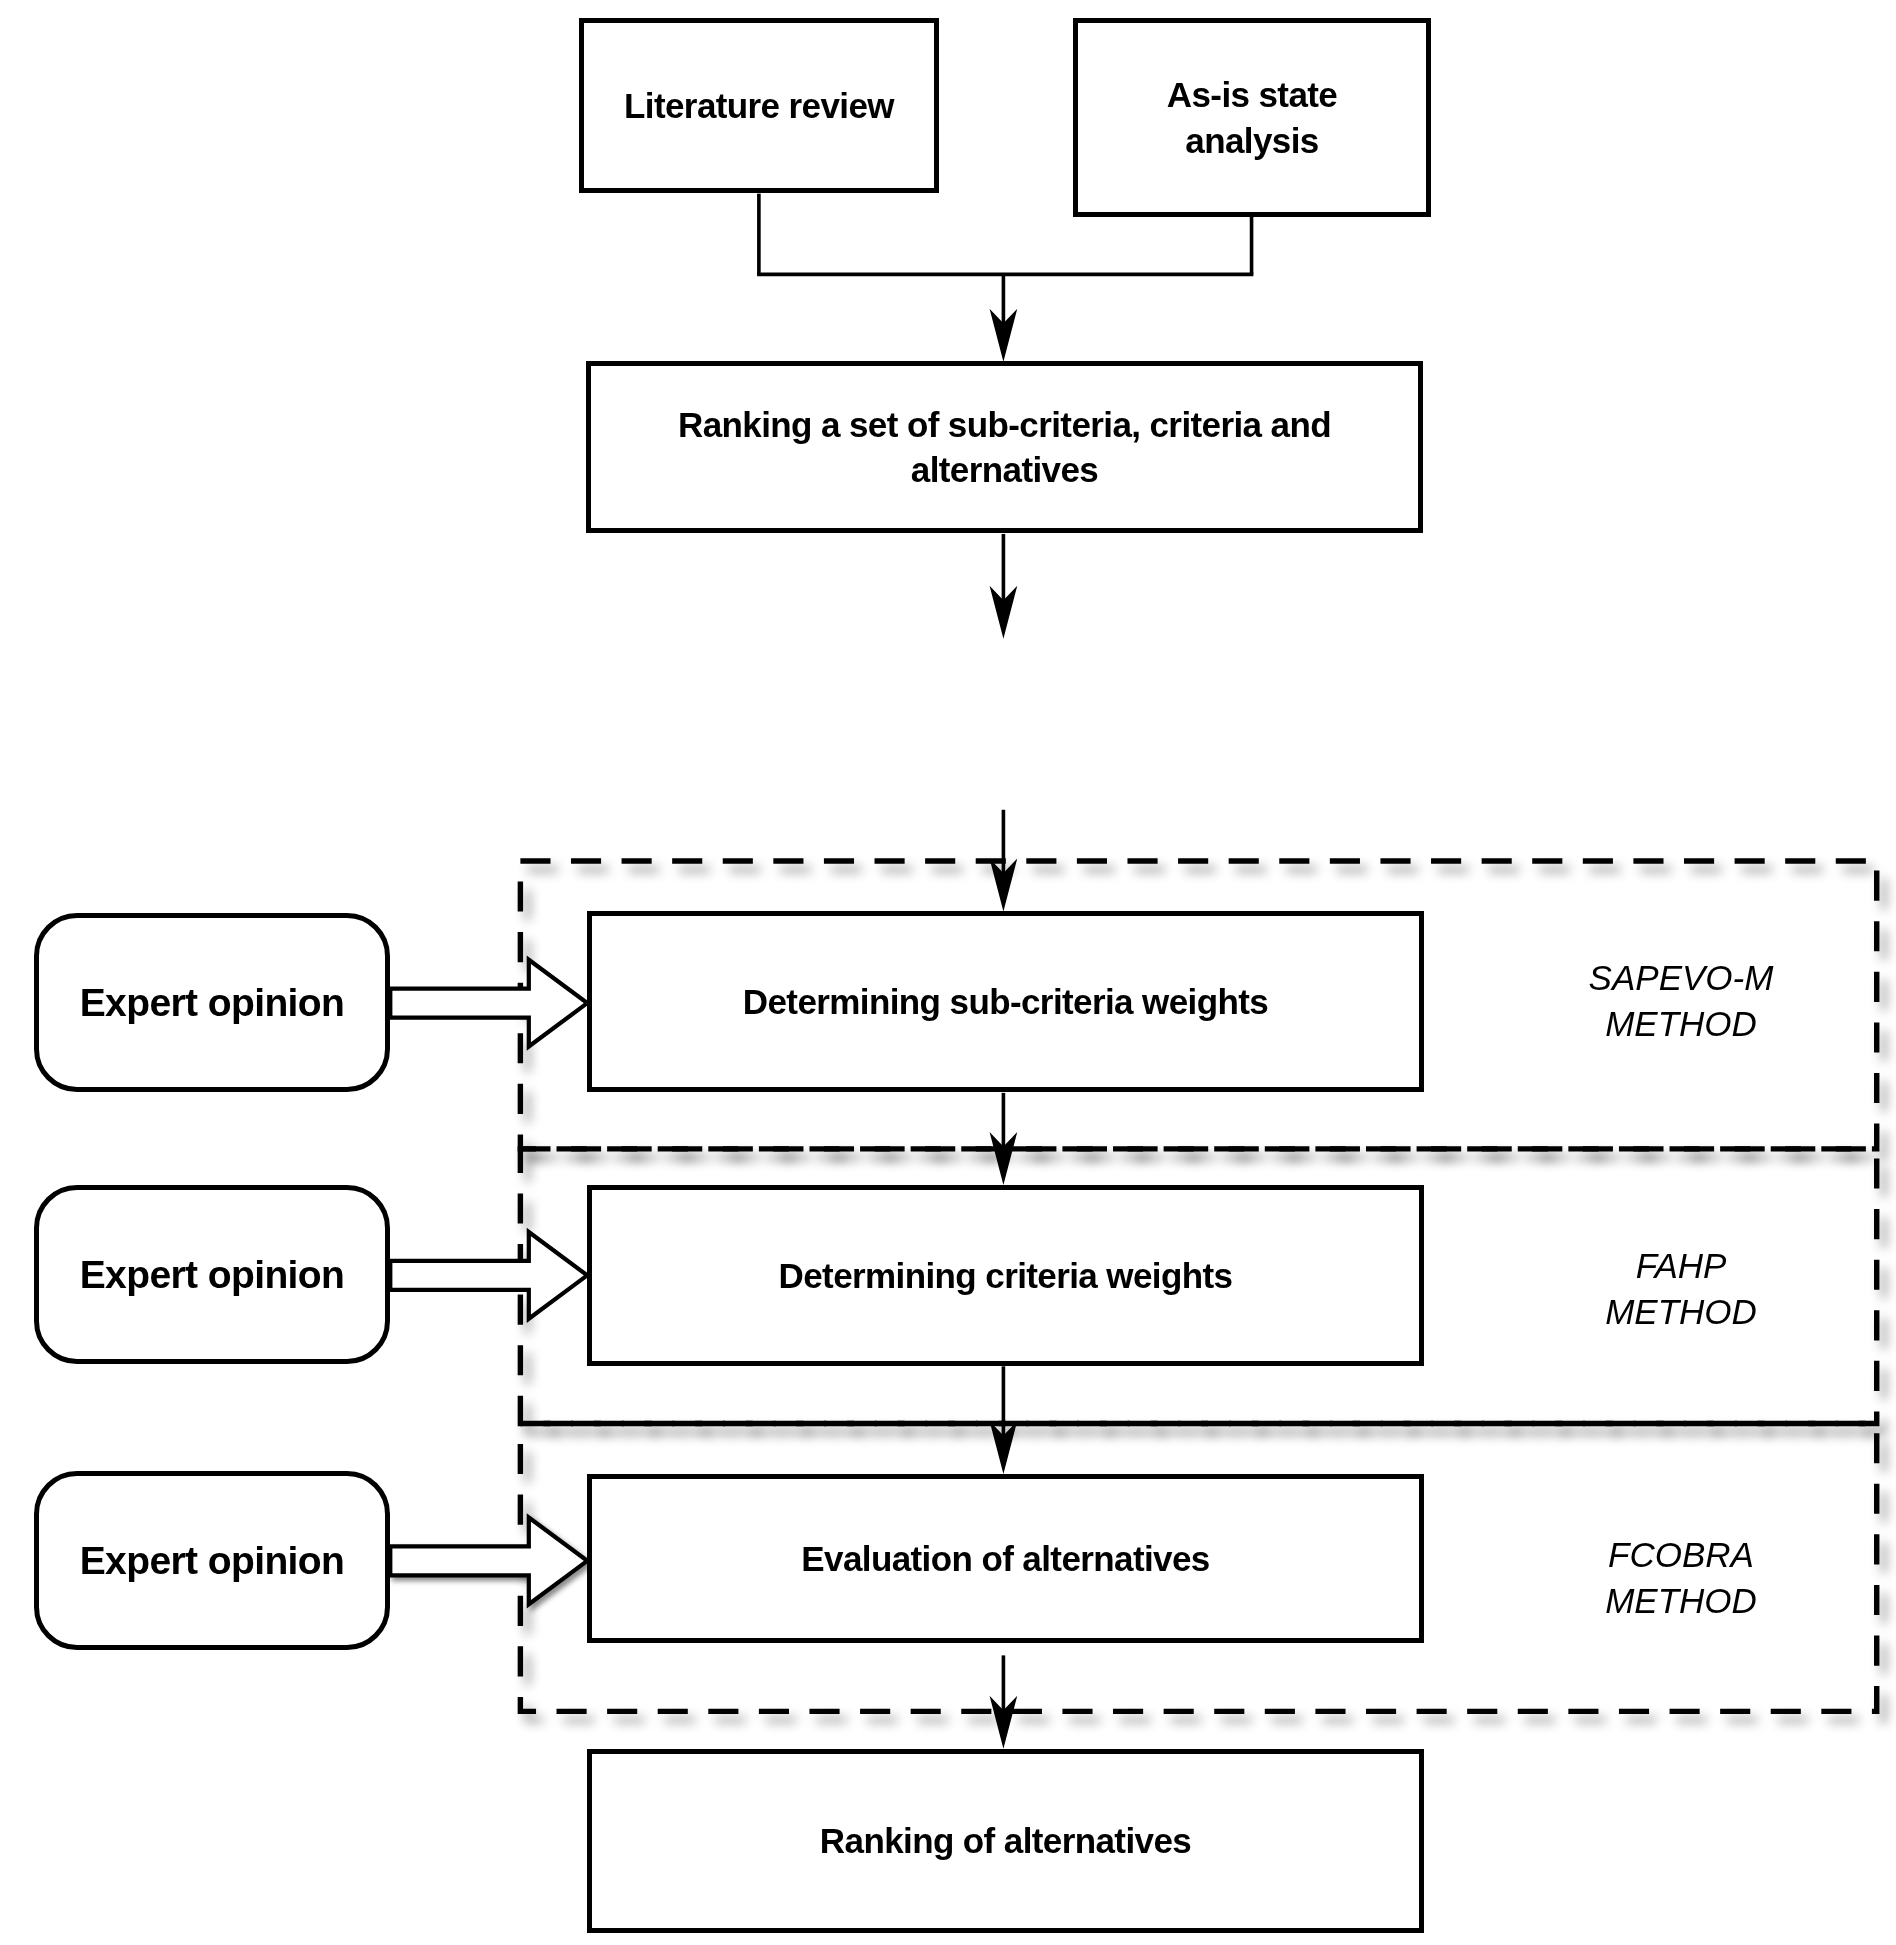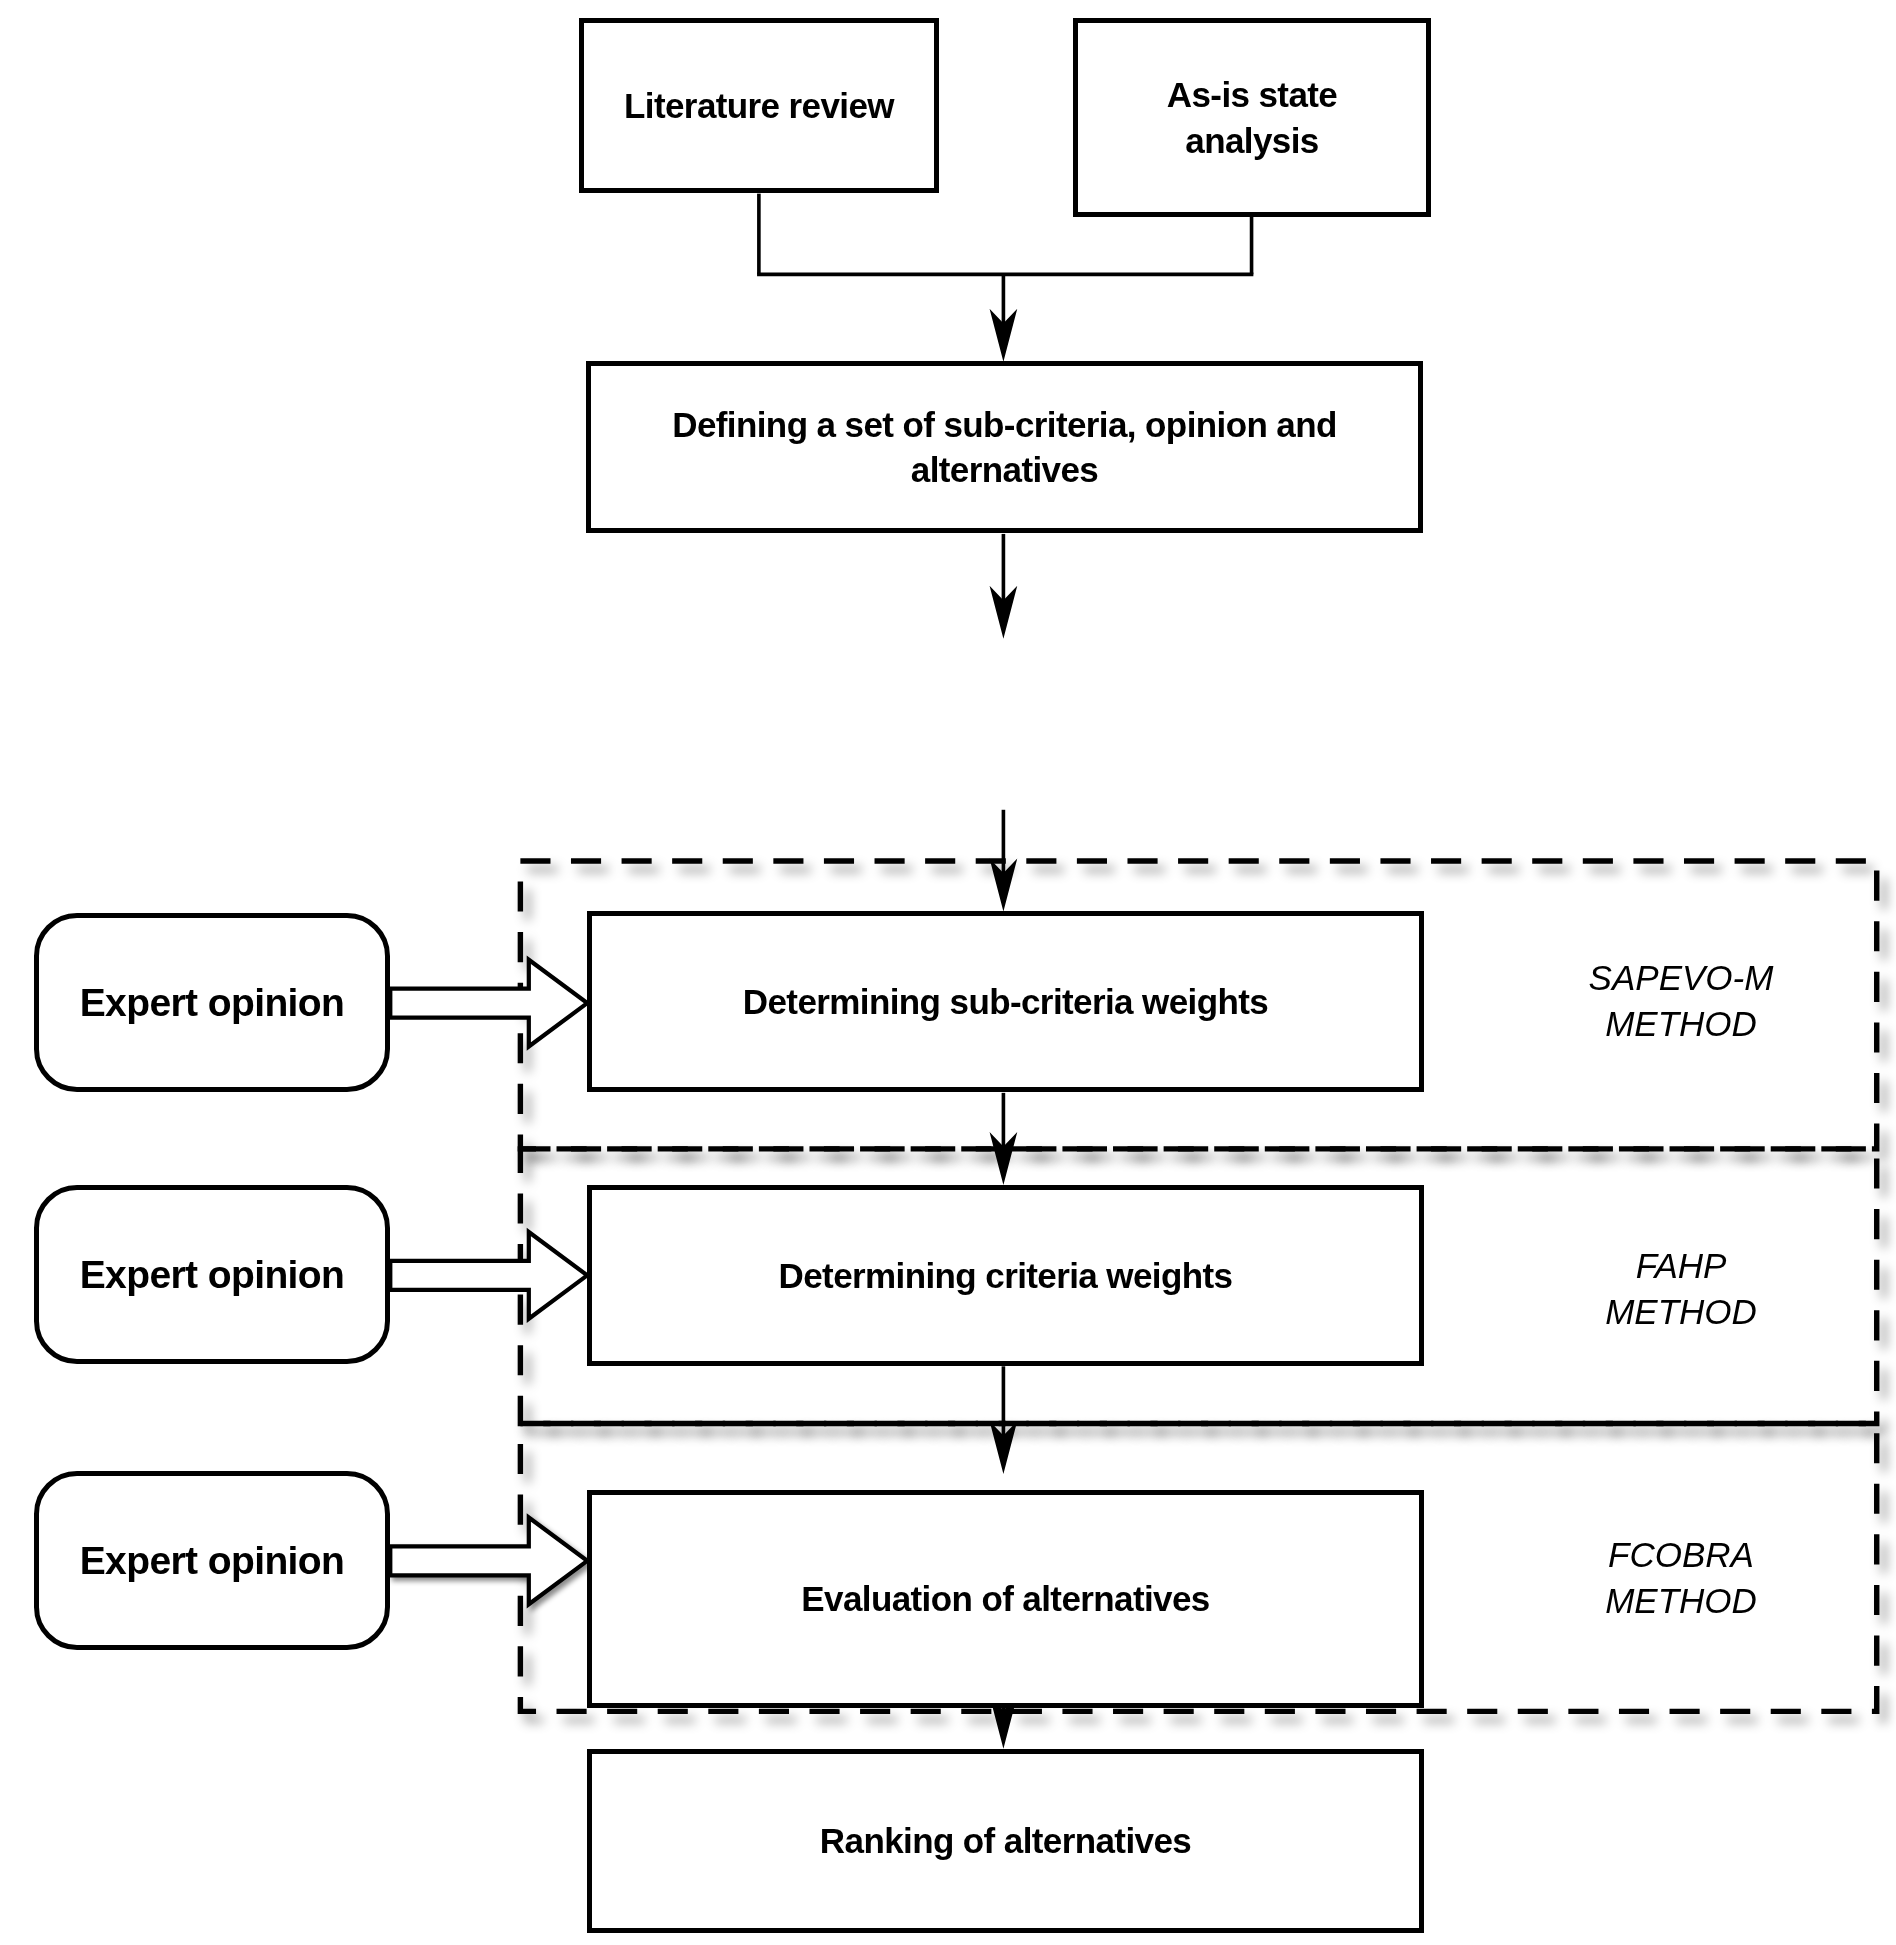--- a/index.html
+++ b/index.html
@@ -27,21 +27,21 @@
     letter-spacing:-0.6px;
     line-height:1.3;
   }
   .node > span{display:block;text-align:center;}
   #node-literature{left:579px;top:18px;width:360px;height:175px;padding:0 24px;}
   #node-asis{left:1073px;top:18px;width:358px;height:199px;padding:13px 24px;}
   #node-define-set{left:586px;top:361px;width:837px;height:172px;padding:0 36px;}
   #node-define-scale{left:586px;top:638px;width:837px;height:171px;padding:0 36px;}
   #node-sub-weights{left:587px;top:911px;width:837px;height:181px;padding:0 36px;}
   #node-criteria-weights{left:587px;top:1185px;width:837px;height:181px;padding:0 36px;}
-  #node-evaluation{left:587px;top:1474px;width:837px;height:218px;padding:4px 36px;margin-top:16px;}
+  #node-evaluation{left:587px;top:1474px;width:837px;height:169px;padding:4px 36px;}
   #node-ranking{left:587px;top:1749px;width:837px;height:184px;padding:0 36px;}
   .expert{
     position:absolute;
     left:34px;width:356px;height:179px;
     box-sizing:border-box;
     border:5.4px solid #000;
     border-radius:43px;
     background:#fff;
     display:flex;align-items:center;justify-content:center;
     text-align:center;font-weight:bold;font-size:39px;letter-spacing:-0.6px;
@@ -125,21 +125,21 @@
     <span>METHOD</span>
   </div>
 
   <div class="node" id="node-literature">
     <span>Literature review</span>
   </div>
   <div class="node" id="node-asis">
     <span>As-is state analysis</span>
   </div>
   <div class="node" id="node-define-set">
-    <span>Defining a set of sub-criteria, opinion and alternatives</span>
+    <span>Ranking a set of sub-criteria, criteria and alternatives</span>
   </div>
   <div class="node" id="node-sub-weights">
     <span>Determining sub-criteria weights</span>
   </div>
   <div class="node" id="node-criteria-weights">
     <span>Determining criteria weights</span>
   </div>
   <div class="node" id="node-evaluation">
     <span>Evaluation of alternatives</span>
   </div>

